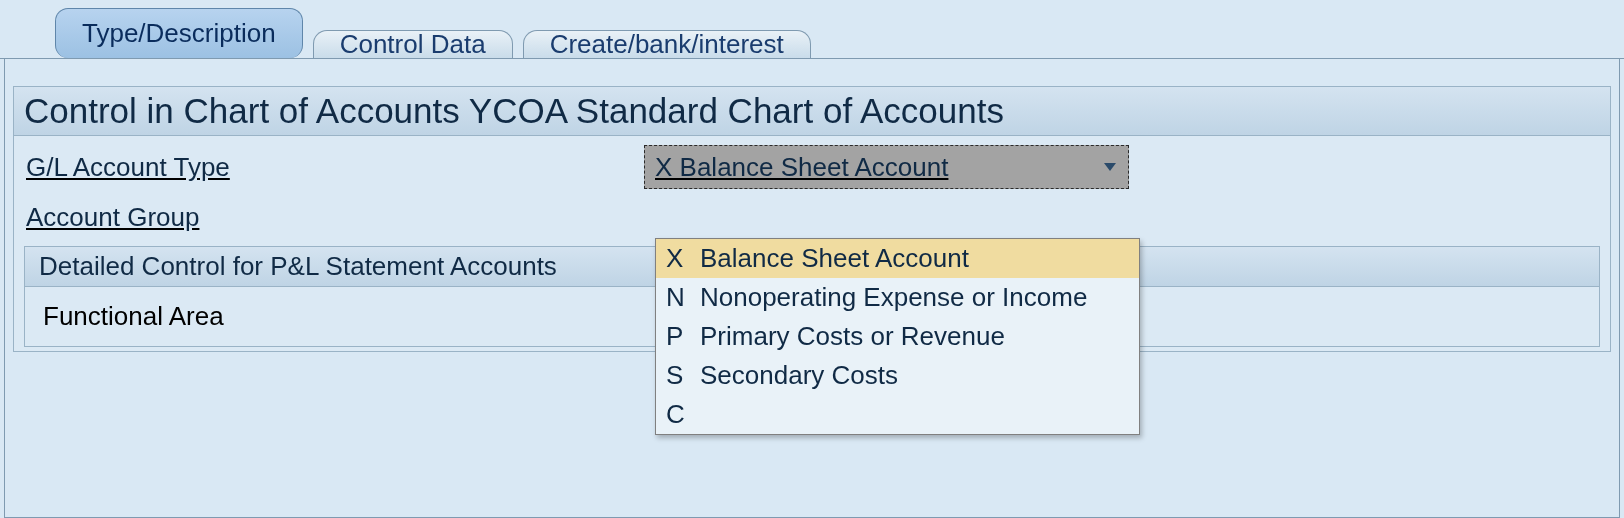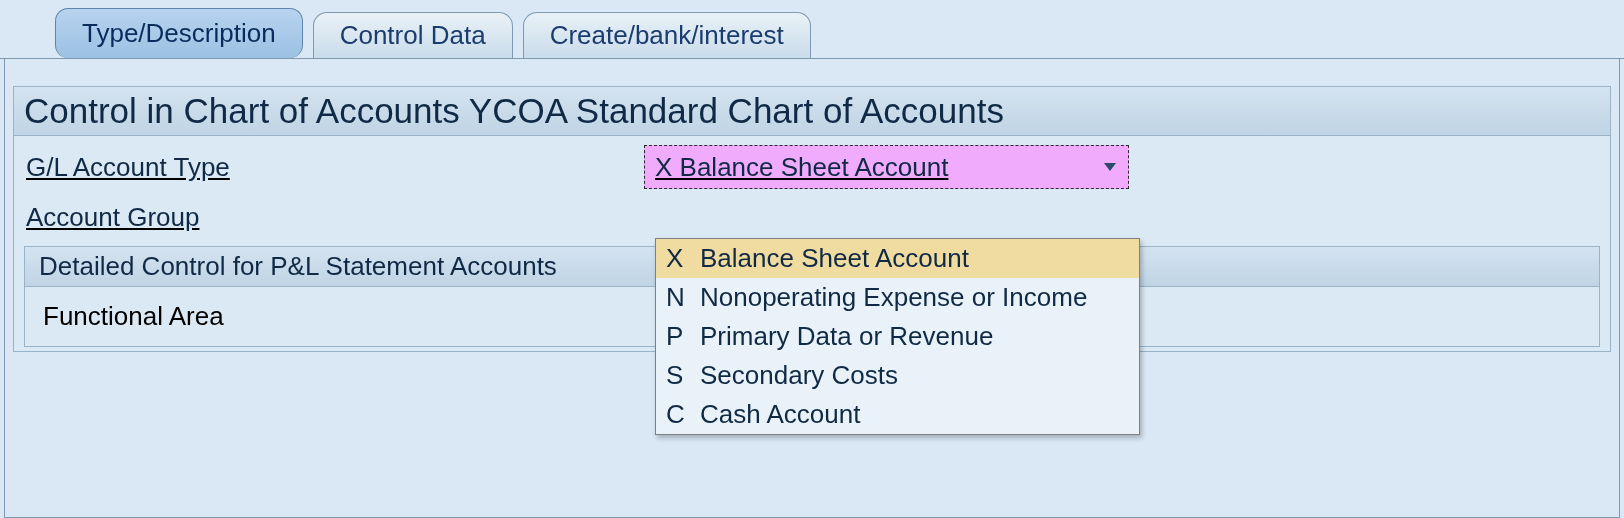--- a/index.html
+++ b/index.html
@@ -27,21 +27,21 @@
       padding: 8px 26px 8px 26px;
       background: linear-gradient(#e9f1f7, #c9dcea);
       border-top: 1px solid #7f9ab0;
       border-left: 1px solid #7f9ab0;
       border-right: 1px solid #7f9ab0;
       border-top-left-radius: 14px;
       border-top-right-radius: 14px;
       margin-right: 10px;
       color: #1a3c6e;
       cursor: pointer;
-      height: 46px;
+      height: 28px;
       display: flex;
       align-items: center;
       white-space: nowrap;
     }
     .tab.active {
       background: linear-gradient(#b7d3ef, #9cc1e3);
       border-color: #5f86aa;
       color: #0a2c5c;
       height: 50px;
       border-radius: 13px;
@@ -101,21 +101,21 @@
       width: 620px;
       padding-left: 2px;
       color: #102a45;
     }
 
     .combo {
       position: relative;
       width: 485px;
       height: 44px;
       border: 1px dashed #2a2a2a;
-      background: #f0abfc;
+      background: #a3a3a3;
       display: flex;
       align-items: center;
       justify-content: space-between;
       padding: 0 8px 0 10px;
       cursor: pointer;
     }
     .combo-text { color:#102a45; }
     .combo-arrow {
       width: 0; height: 0;
       border-left: 6px solid transparent;
@@ -211,23 +211,22 @@
   <div class="dd-item sel">
     <span class="dd-key">X</span>
     <span>Balance Sheet Account</span>
   </div>
   <div class="dd-item">
     <span class="dd-key">N</span>
     <span>Nonoperating Expense or Income</span>
   </div>
   <div class="dd-item">
     <span class="dd-key">P</span>
-    <span>Primary Data or Revenue</span>
+    <span>Primary Costs or Revenue</span>
   </div>
   <div class="dd-item">
     <span class="dd-key">S</span>
     <span>Secondary Costs</span>
   </div>
   <div class="dd-item">
     <span class="dd-key">C</span>
-    <span>Cash Account</span>
   </div>
 </div>
 
 </body></html>

